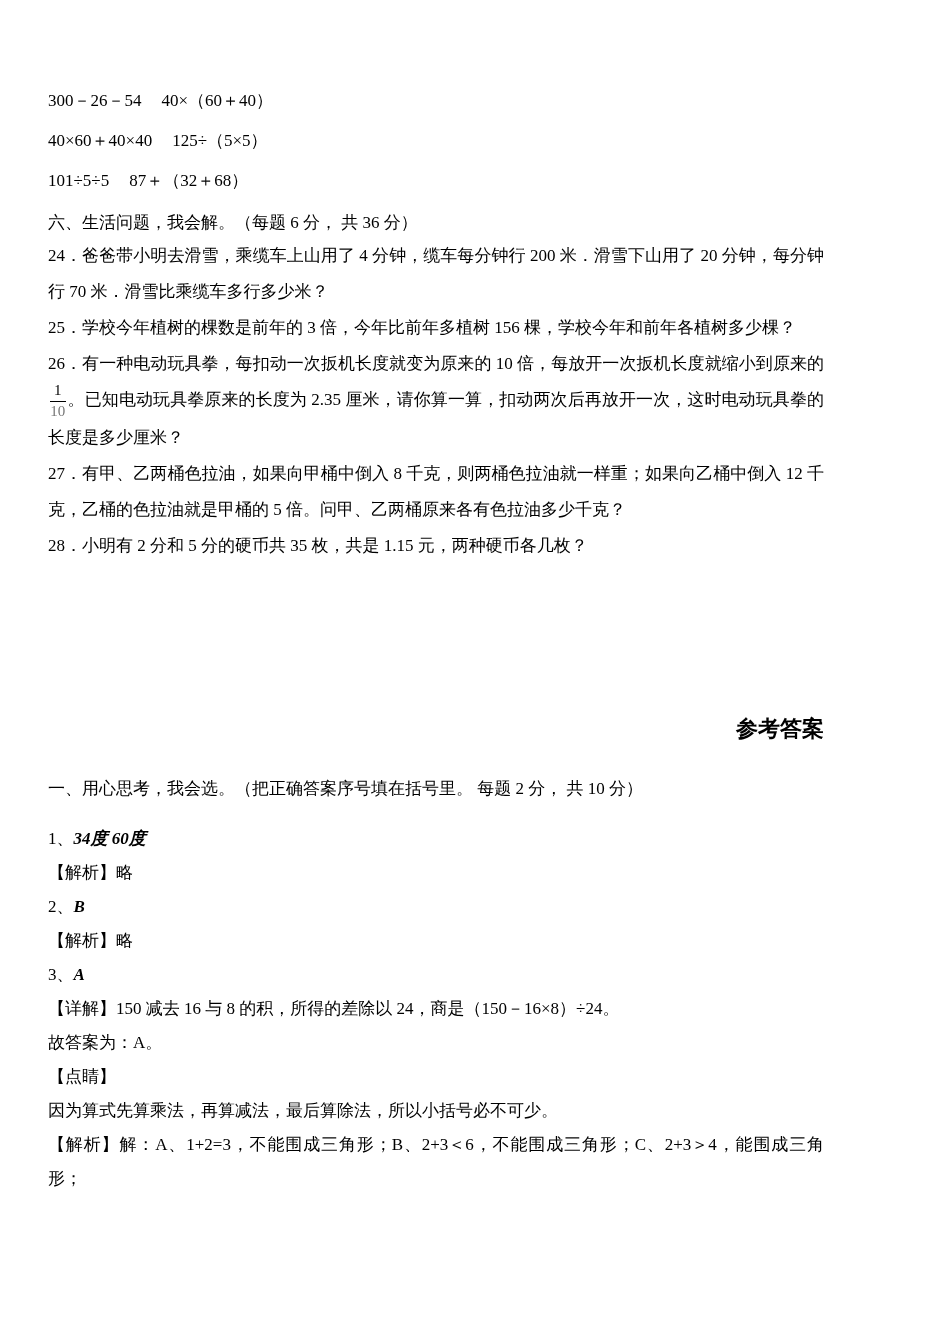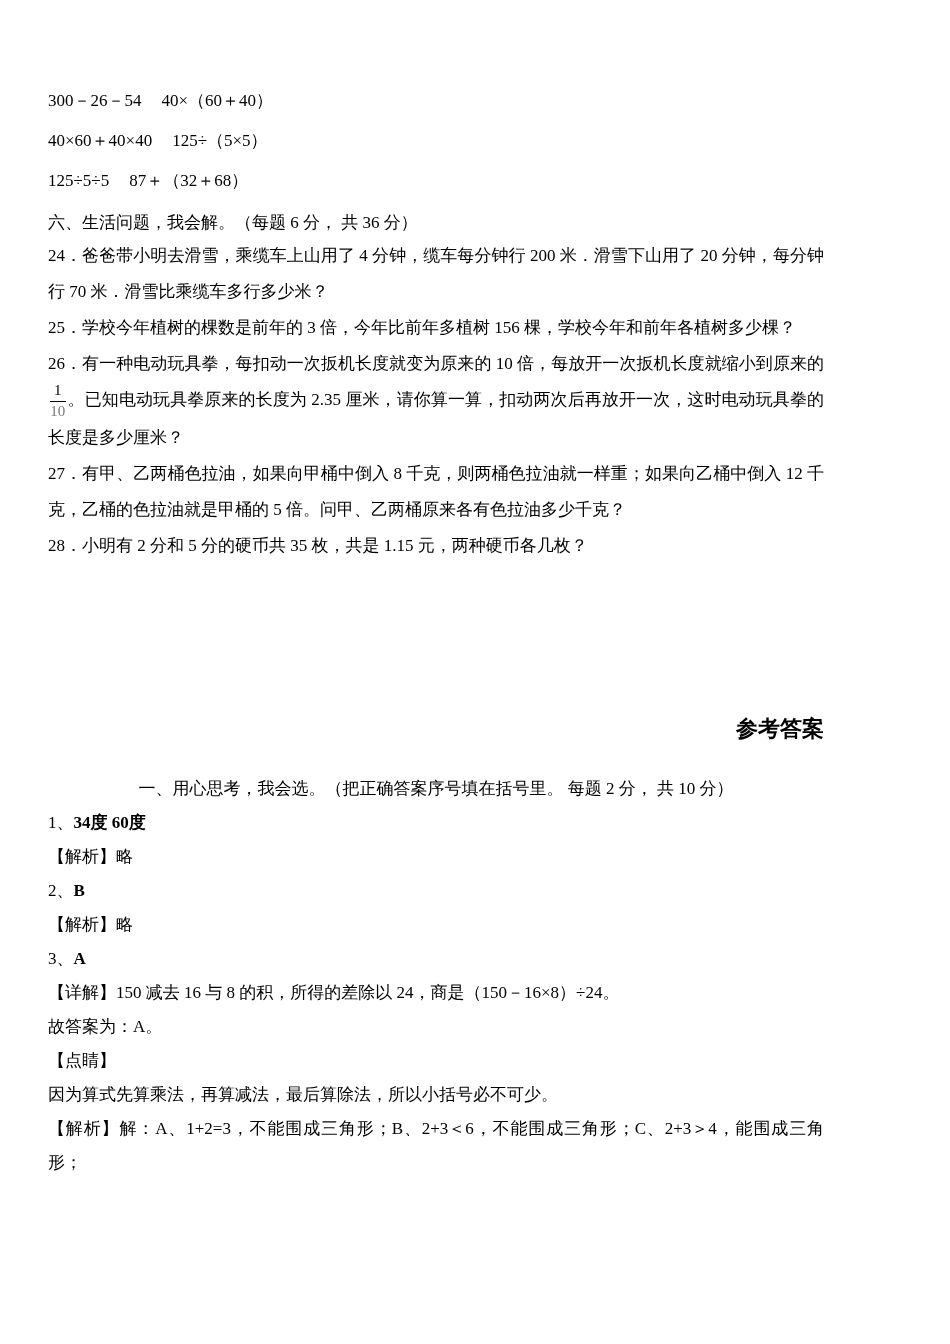--- a/index.html
+++ b/index.html
@@ -59,41 +59,41 @@
     padding-top: 1px;
   }
   .answers-title {
     margin: 150px 0 0 0;
     text-align: right;
     font-size: 22px;
     font-weight: bold;
     line-height: 30px;
   }
   .ans-section-header {
-    margin: 28px 0 0 0;
+    margin: 28px 0 16px 0;
     line-height: 34px;
-    text-align: center;
   }
   .ans-line {
     margin: 0;
     line-height: 34px;
     text-align: justify;
   }
   .ans-value {
     font-weight: bold;
+    font-style: italic;
   }
 </style>
 </head>
 <body>
 
 <div class="page">
 
   <p class="calc-row"><span>300－26－54</span><span class="calc-right">40×（60＋40）</span></p>
   <p class="calc-row"><span>40×60＋40×40</span><span class="calc-right">125÷（5×5）</span></p>
-  <p class="calc-row"><span>125÷5÷5</span><span class="calc-right">87＋（32＋68）</span></p>
+  <p class="calc-row"><span>101÷5÷5</span><span class="calc-right">87＋（32＋68）</span></p>
 
   <p class="section-header">六、生活问题，我会解。（每题 6 分， 共 36 分）</p>
 
   <p class="prob">24．爸爸带小明去滑雪，乘缆车上山用了 4 分钟，缆车每分钟行 200 米．滑雪下山用了 20 分钟，每分钟行 70 米．滑雪比乘缆车多行多少米？</p>
   <p class="prob">25．学校今年植树的棵数是前年的 3 倍，今年比前年多植树 156 棵，学校今年和前年各植树多少棵？</p>
 
   <p class="prob prob-26"><span>26．有一种电动玩具拳，每扣动一次扳机长度就变为原来的 10 倍，每放开一次扳机长度就缩小到原来的</span><span class="frac"><span class="num">1</span><span class="den">10</span></span><span>。已知电动玩具拳原来的长度为 2.35 厘米，请你算一算，扣动两次后再放开一次，这时电动玩具拳的长度是多少厘米？</span></p>
 
   <p class="prob">27．有甲、乙两桶色拉油，如果向甲桶中倒入 8 千克，则两桶色拉油就一样重；如果向乙桶中倒入 12 千克，乙桶的色拉油就是甲桶的 5 倍。问甲、乙两桶原来各有色拉油多少千克？</p>
   <p class="prob">28．小明有 2 分和 5 分的硬币共 35 枚，共是 1.15 元，两种硬币各几枚？</p>

